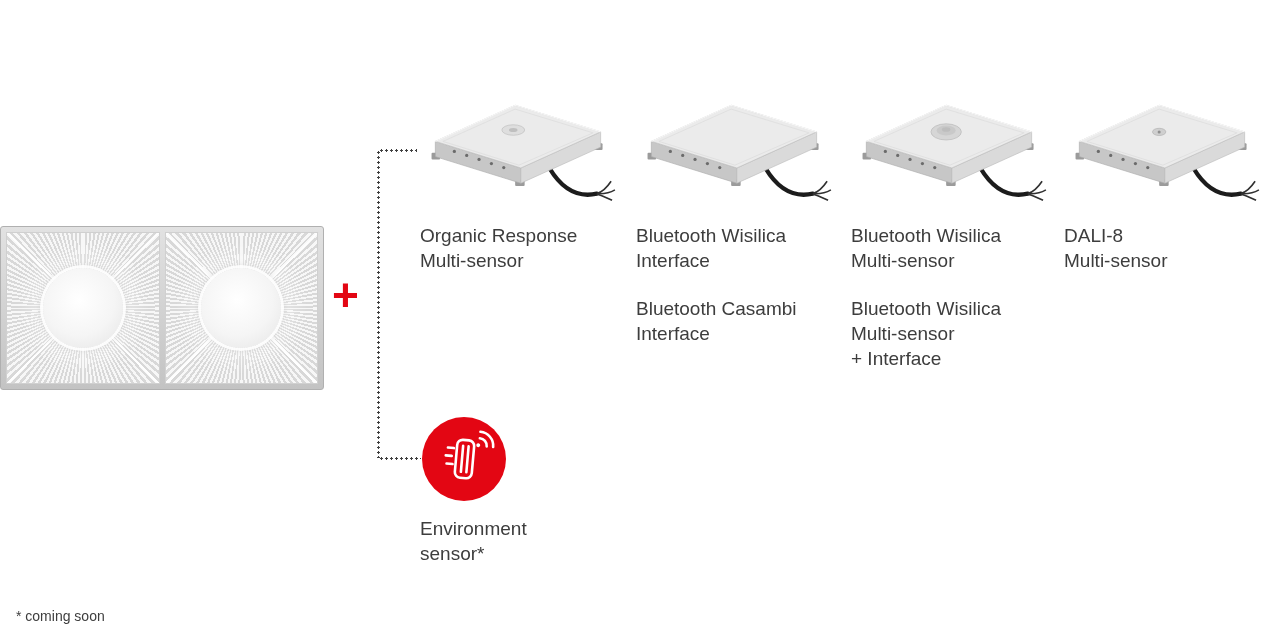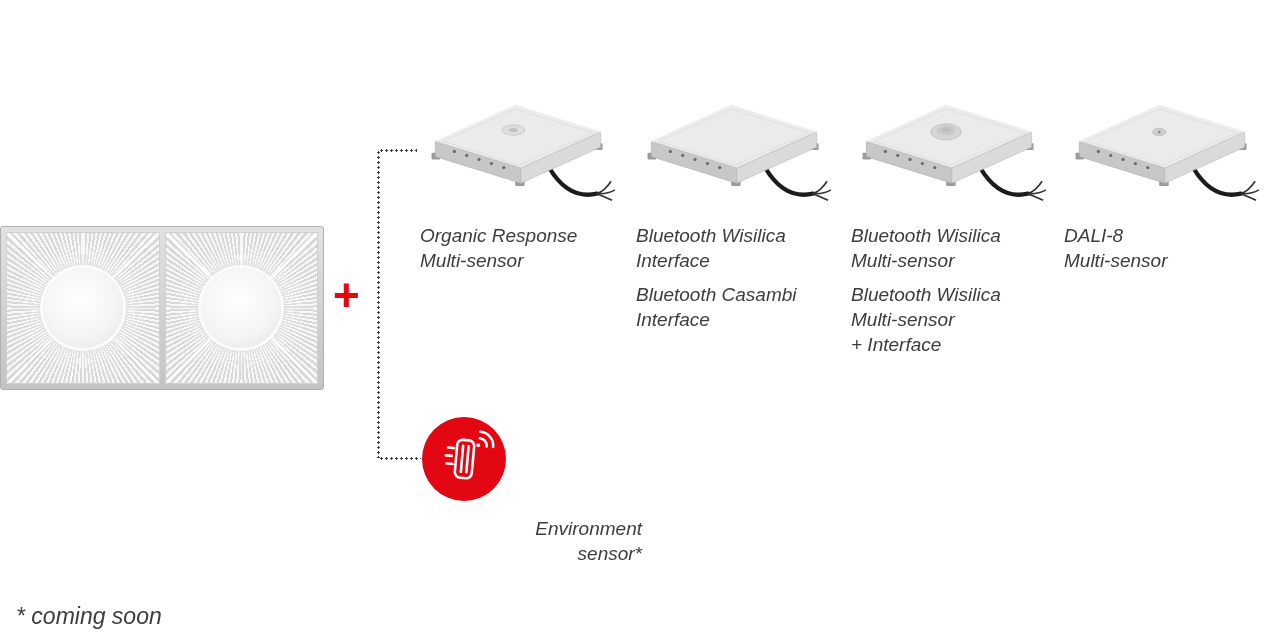--- a/index.html
+++ b/index.html
@@ -1,21 +1,21 @@
 <!DOCTYPE html>
 <html><head>
 <meta charset="utf-8">
 <style>
   html, body { margin:0; padding:0; }
   body {
     width:1280px; height:640px; background:#ffffff; overflow:hidden;
     font-family:"Liberation Sans","DejaVu Sans",sans-serif; color:#3d3d3d;
   }
   .stage { position:relative; width:1280px; height:640px; }
-  .abs { position:absolute;font-style:italic; }
+  .abs { position:absolute; }
 
   
   .luminaire { left:0; top:226px; width:324px; height:164px; }
   .lum-frame {
     width:100%; height:100%; box-sizing:border-box;
     background:linear-gradient(180deg,#e2e2e2,#c3c3c3);
     border:1px solid #b0b0b0; border-radius:3px;
     display:flex; gap:5px; padding:5px;
   }
   .lum-cell {
@@ -49,28 +49,28 @@
   }
   .dot-top { left:379px; top:149px; width:38px; }
   .dot-bottom { left:379px; top:457px; width:42px; }
 
   
   .module { top:92px; width:216px; }
   .module-img { display:block; }
   .label {
     font-size:19px; line-height:25px; white-space:pre-line; margin:17px 0 0 2px;
   }
-  .label.second { margin-top:9px; }
+  .label.second { margin-top:23px; }
 
   
-  .env { left:422px; top:417px; width:220px;text-align:right; }
+  .env { left:422px; top:417px; width:220px; }
   .env-badge { width:84px; height:84px; border-radius:50%; background:#e30613; }
   .env .label { margin:15px 0 0 -2px; }
 
-  .footnote { left:16px; top:604px; font-size:23px; line-height:25px; }
+  .footnote { left:16px; top:604px; font-size:14px; line-height:25px; }
 </style>
 </head>
 <body>
 
 <div class="stage">
 
   <svg width="0" height="0" style="position:absolute" aria-hidden="true">
     <defs>
       <g id="sensor-box">
         <rect x="14" y="64" width="9" height="7" rx="1" fill="#9b9b9b"></rect>

